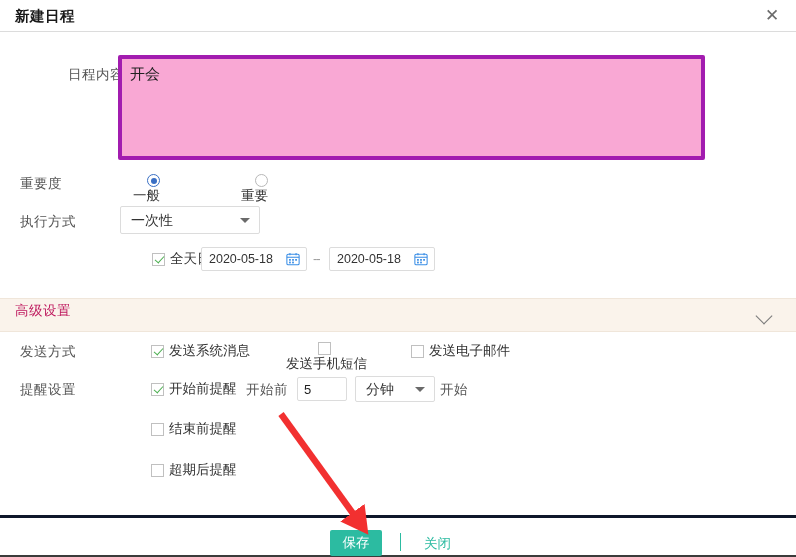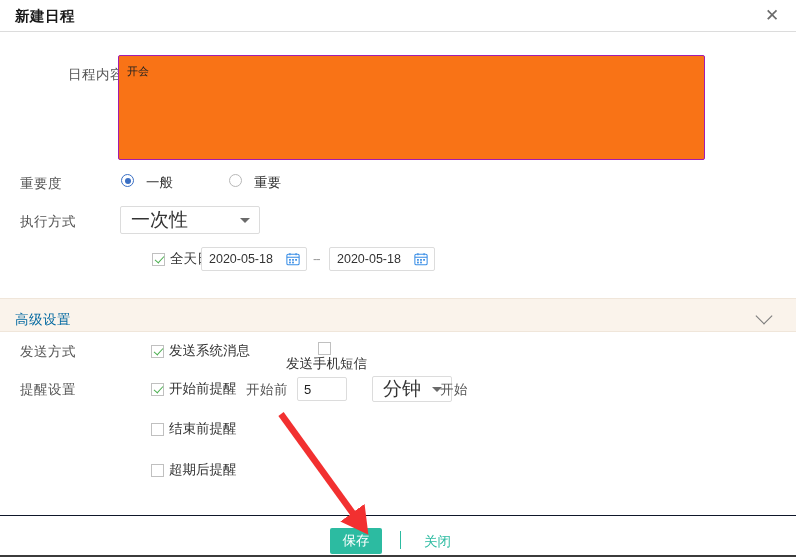--- a/index.html
+++ b/index.html
@@ -58,39 +58,40 @@
     font-size: 13.5px;
     letter-spacing: 0.5px;
     white-space: nowrap;
   }
 
   
   .ta-box {
     position: absolute;
     left: 118px; top: 55px;
     width: 587px; height: 105px;
-    border: 1px solid #a21caf;
+    border: 4px solid #a21caf;
     border-radius: 2px;
-    background: #f97316;
+    background: #f9a8d4;
     box-sizing: border-box;
     padding: 6px 8px;
     font-family: "Liberation Sans", "DejaVu Sans", sans-serif;
-    font-size: 11px;
+    font-size: 15px;
     color: #222;
     resize: none;
     outline: none;
     line-height: 18px;
   }
 
   
   .radio-wrap {
     position: absolute;
     display: flex;
-    align-items: flex-start;
-    cursor: pointer;
+    align-items: flex-end;
+    cursor: pointer;
+    flex-direction: column;
   }
   .radio {
     width: 13px; height: 13px;
     border-radius: 50%;
     border: 1px solid #b8b8b8;
     background: #fff;
     box-sizing: border-box;
     display: inline-block;
     position: relative;
     flex: 0 0 auto;
@@ -153,21 +154,21 @@
     border-radius: 2px;
     background: #fff;
     box-sizing: border-box;
     height: 28px;
     cursor: pointer;
   }
   .sel .sel-val {
     position: absolute;
     left: 10px; top: 0;
     line-height: 26px;
-    font-size: 19px;
+    font-size: 14px;
     color: #333;
     white-space: nowrap;
   }
   .caret {
     position: absolute;
     right: 9px; top: 11px;
     width: 0; height: 0;
     border-left: 5px solid transparent;
     border-right: 5px solid transparent;
     border-top: 5px solid #6a6a6a;
@@ -224,40 +225,40 @@
     left: 0; top: 298px;
     width: 796px; height: 34px;
     background: #faf3eb;
     border-top: 1px solid #f0e6da;
     border-bottom: 1px solid #f0e6da;
     box-sizing: border-box;
     cursor: pointer;
   }
   .adv-title {
     position: absolute;
-    left: 15px; top: 12px;
-    font-size: 13.5px;
-    color: #0369a1;
+    left: 15px; top: 3px;
+    font-size: 13.5px;
+    color: #be185d;
     letter-spacing: 0.5px;
   }
   .adv-chev {
     position: absolute;
     right: 26px; top: 11px;
     width: 11px; height: 11px;
     border-right: 1.6px solid #7a7a7a;
     border-bottom: 1.6px solid #7a7a7a;
     transform: rotate(45deg);
   }
 
   
   .footer {
     position: absolute;
     left: 0; top: 515px;
     width: 796px; height: 42px;
-    border-top: 1px solid #0f172a;
+    border-top: 3px solid #0f172a;
     box-sizing: border-box;
   }
   .btn-save {
     position: absolute;
     left: 330px; top: 12px;
     width: 52px; height: 26px;
     background: #2cbba1;
     color: #fff;
     border: none;
     border-radius: 2px;
@@ -369,33 +370,37 @@
   <div class="cb-wrap" style="left:119px; top:342px;justify-content:space-between;">
     <span class="cb checked"></span>
     <span class="cb-label">发送系统消息</span>
   </div>
 
   <div class="cb-wrap" style="left:249px; top:342px;flex-direction:column;">
     <span class="cb"></span>
     <span class="cb-label">发送手机短信</span>
   </div>
 
+  <div class="cb-wrap" style="left:379px; top:342px;">
+    <span class="cb"></span>
+    <span class="cb-label">发送电子邮件</span>
+  </div>
 
   <div class="lbl" style="left:20px; top:381px;">提醒设置</div>
 
   <div class="cb-wrap" style="left:119px; top:380px;">
     <span class="cb checked"></span>
     <span class="cb-label">开始前提醒</span>
   </div>
 
   <div class="lbl" style="left:246px; top:381px;">开始前</div>
 
   <input class="txt" style="left: 297px; top: 377px; width: 50px;" value="5">
 
-  <div class="sel" style="left:355px; top:376px; width:80px; height:26px;margin-left:17px;">
+  <div class="sel" style="left:355px; top:376px; width:80px; height:26px;">
     <span class="sel-val" style="line-height:24px;">分钟</span>
     <span class="caret" style="top:10px;"></span>
   </div>
 
   <div class="lbl" style="left:440px; top:381px;">开始</div>
 
 
   <div class="cb-wrap" style="left:119px; top:420px;">
     <span class="cb"></span>
     <span class="cb-label">结束前提醒</span>

